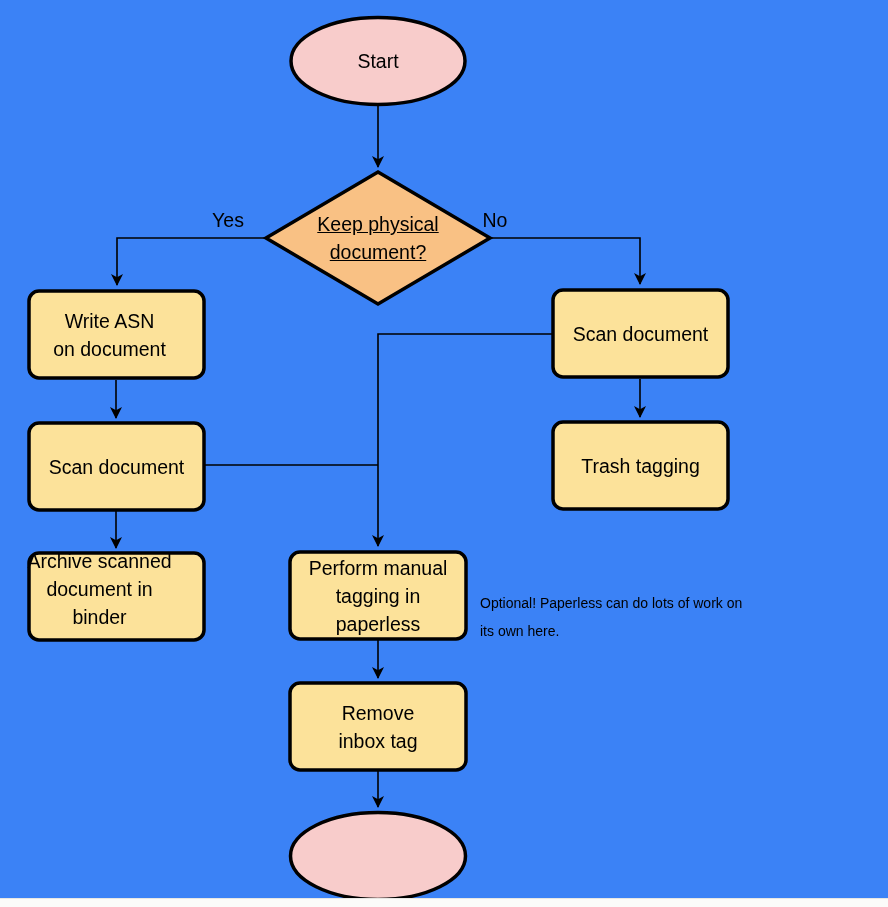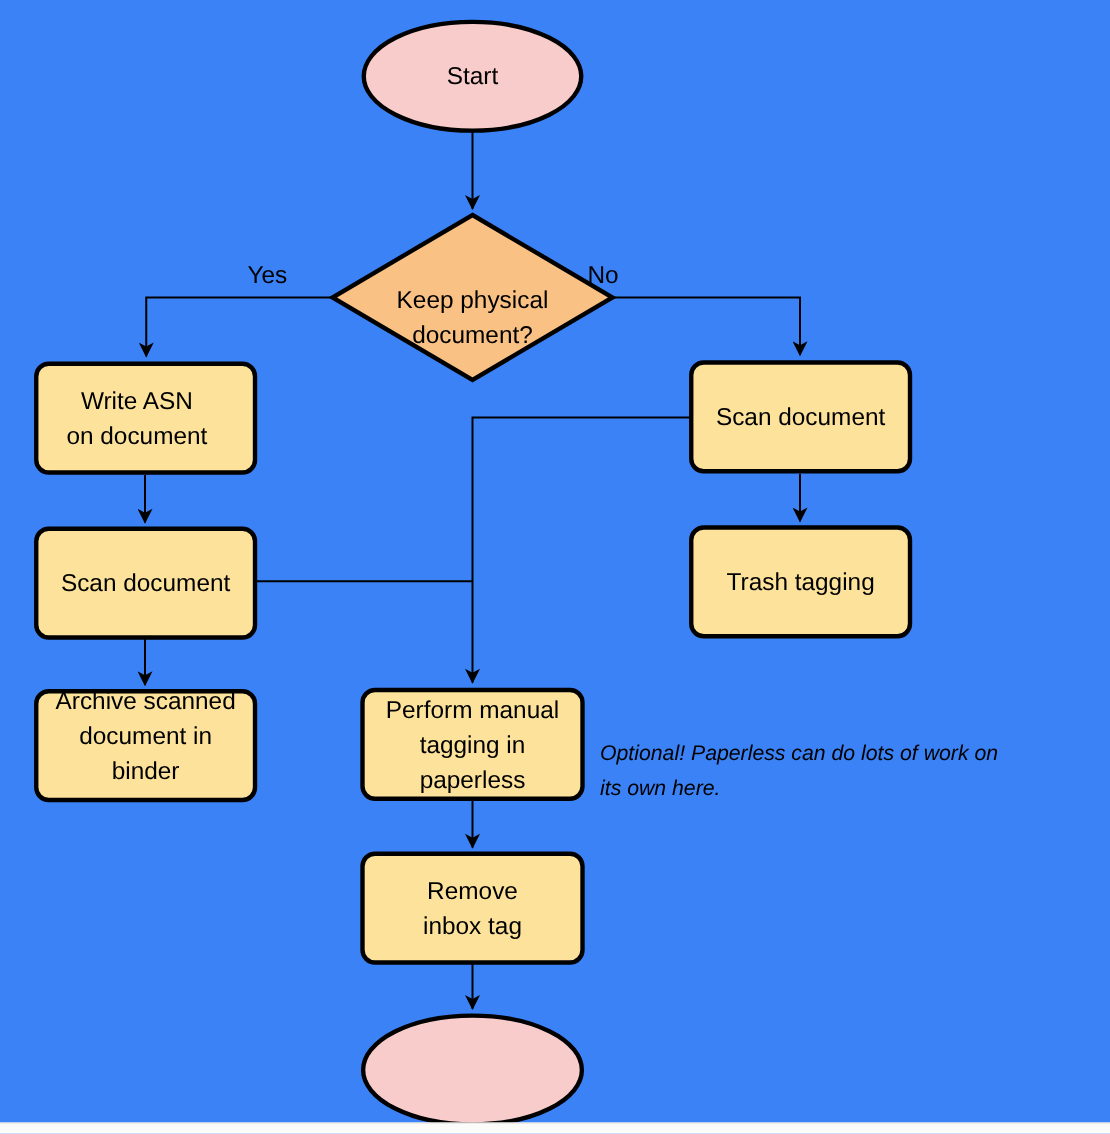--- a/index.html
+++ b/index.html
@@ -38,29 +38,29 @@
     font-size: 19.5px;
     line-height: 28px;
     color: #000000;
     white-space: pre-line;
     pointer-events: none;
   }
   .edge-label {
     position: absolute;
     font-size: 19.5px;
     color: #000000;
+    text-align: center;
   }
   .annotation {
     position: absolute;
     left: 480px;
     top: 589px;
     width: 404px;
-    font-size: 17px;
+    font-size: 14px;
     line-height: 28px;
-    font-style: italic;
     color: #000000;
     text-align: left;
     white-space: pre-line;
   }
   .page-edge {
     position: absolute;
     left: 0;
     top: 898px;
     width: 888px;
     height: 9px;
@@ -102,29 +102,29 @@
       <rect class="shape" x="553" y="290" width="175" height="87" rx="10" ry="10" fill="#FCE29A"></rect>
       <rect class="shape" x="553" y="422" width="175" height="87" rx="10" ry="10" fill="#FCE29A"></rect>
       <rect class="shape" x="290" y="552" width="176" height="87" rx="10" ry="10" fill="#FCE29A"></rect>
       <rect class="shape" x="290" y="683" width="176" height="87" rx="10" ry="10" fill="#FCE29A"></rect>
       <ellipse class="shape" cx="378" cy="856" rx="87.5" ry="43.5" fill="#F8CCCB"></ellipse>
     </g>
   </svg>
 
   <div class="label" style="left:290px; top:17px; width:176px; height:88px;">Start</div>
 
-  <div class="label" style="left:283px; top:210px; width:190px; height:88px;">Keep physical
+  <div class="label" style="left:283px; top:194px; width:190px; height:88px;text-decoration:underline;">Keep physical
 document?</div>
 
   <div class="label" style="left:29px; top:291px; width:161px; height:87px;">Write ASN
 on document</div>
 
   <div class="label" style="left:29px; top:423px; width:175px; height:87px;">Scan document</div>
 
-  <div class="label" style="left:29px; top:553px; width:175px; height:71px;">Archive scanned
+  <div class="label" style="left:12px; top:553px; width:175px; height:71px;">Archive scanned
 document in
 binder</div>
 
   <div class="label" style="left:553px; top:290px; width:175px; height:87px;">Scan document</div>
 
   <div class="label" style="left:553px; top:422px; width:175px; height:87px;">Trash tagging</div>
 
   <div class="label" style="left:290px; top:683px; width:176px; height:87px;">Remove
 inbox tag</div>
 

